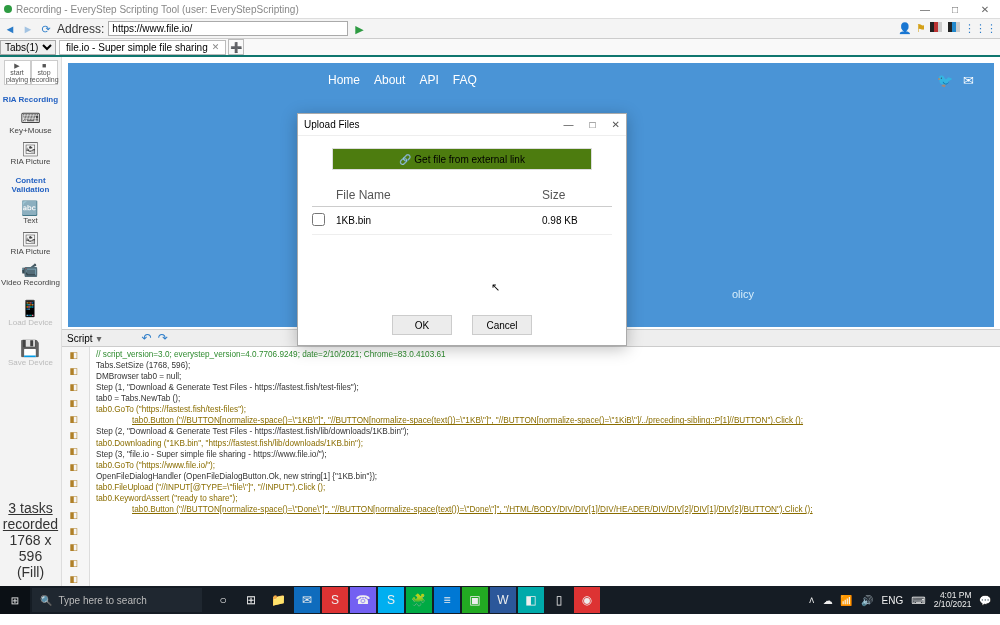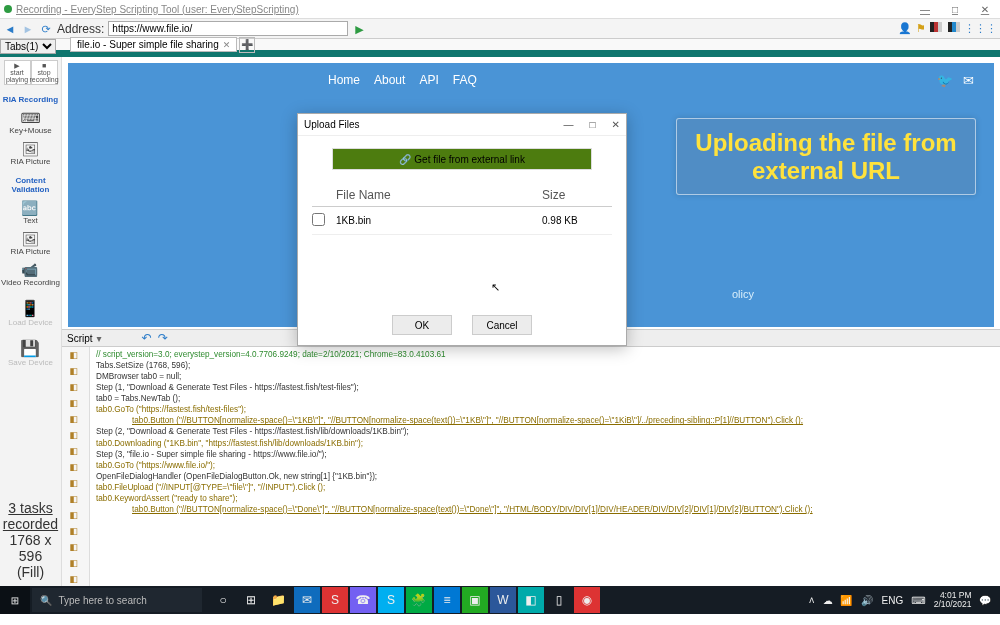--- a/index.html
+++ b/index.html
@@ -1,33 +1,33 @@
 <!DOCTYPE html>
 <html><head>
 <meta charset="utf-8">
 <style>
 * { margin: 0; padding: 0; box-sizing: border-box; font-family: "Segoe UI", Tahoma, sans-serif; }
 body { width: 1000px; height: 625px; overflow: hidden; background: #fff; position: relative; font-size: 10px; }
 
 
-.titlebar { background: #fff; height: 19px; display: flex; align-items: center; color: #888; border-bottom: 1px solid #ddd; text-decoration: underline; }
+.titlebar { background: #fff; height: 19px; display: flex; align-items: center; color: #888; border-bottom: 1px solid #ddd; }
 .titlebar .rec-dot { width: 8px; height: 8px; border-radius: 50%; background: #2e9b42; margin: 0 4px; }
 .titlebar .win-ctrl { margin-left: auto; display: flex; }
 .titlebar .win-ctrl span { width: 30px; text-align: center; color: #666; }
 
 
 .toolbar { height: 20px; background: #f4f4f4; display: flex; align-items: center; gap: 4px; padding: 0 3px; border-bottom: 1px solid #ccc; }
 .toolbar .ico { width: 14px; height: 14px; display: inline-block; font-size: 11px; line-height: 14px; text-align: center; }
 .addr-label { font-size: 12px; color: #333; }
 .addr-box { height: 15px; border: 1px solid #aaa; width: 240px; padding: 0 3px; font-size: 10px; background: #fff; }
 .toolbar .right-icons { margin-left: auto; display: flex; gap: 4px; font-size: 11px; }
 .color-swatch { display: inline-block; width: 4px; height: 10px; }
 
 
-.tabrow { height: 18px; display: flex; border-bottom: 7px solid #0f766e; background: #f9f9f9; gap: 11px; }
+.tabrow { height: 18px; display: flex; align-items: center; border-bottom: 2px solid #0f766e; background: #f9f9f9; }
 .tabrow select { font-size: 10px; height: 15px; border: 1px solid #aaa; }
 .tabstrip { display: flex; align-items: center; margin-left: 3px; }
 .tabstrip .tab { border: 1px solid #bbb; background: #fff; padding: 1px 6px; font-size: 10px; display: flex; align-items: center; gap: 4px; }
 .tabstrip .tab .x { color: #888; font-size: 9px; }
 .tabstrip .plus { border: 1px solid #bbb; width: 16px; height: 16px; display: flex; align-items: center; justify-content: center; margin-left: 2px; color: #5aa; }
 
 
 .main { display: flex; height: 529px; }
 .leftcol { width: 62px; background: #f3f3f3; border-right: 1px solid #ddd; display: flex; flex-direction: column; align-items: center; text-align: center; gap: 4px; padding-top: 3px; }
 .leftcol .btn2 { display: flex; }
@@ -172,21 +172,20 @@
         <span>About</span>
         <span>API</span>
         <span>FAQ</span>
       </div>
       <div class="topnav-right">
         <span>🐦</span>
         <span>✉</span>
       </div>
       <div class="logo">file.io</div>
       <div class="policy">olicy</div>
-      <div class="annotation">Uploading the file from external URL</div>
     </div>
 
     <div class="script-head">
       <span>Script</span>
       <span style="margin-left:4px;color:#666">▾</span>
       <div class="ico-group">
         <span>↶</span>
         <span>↷</span>
       </div>
     </div>

